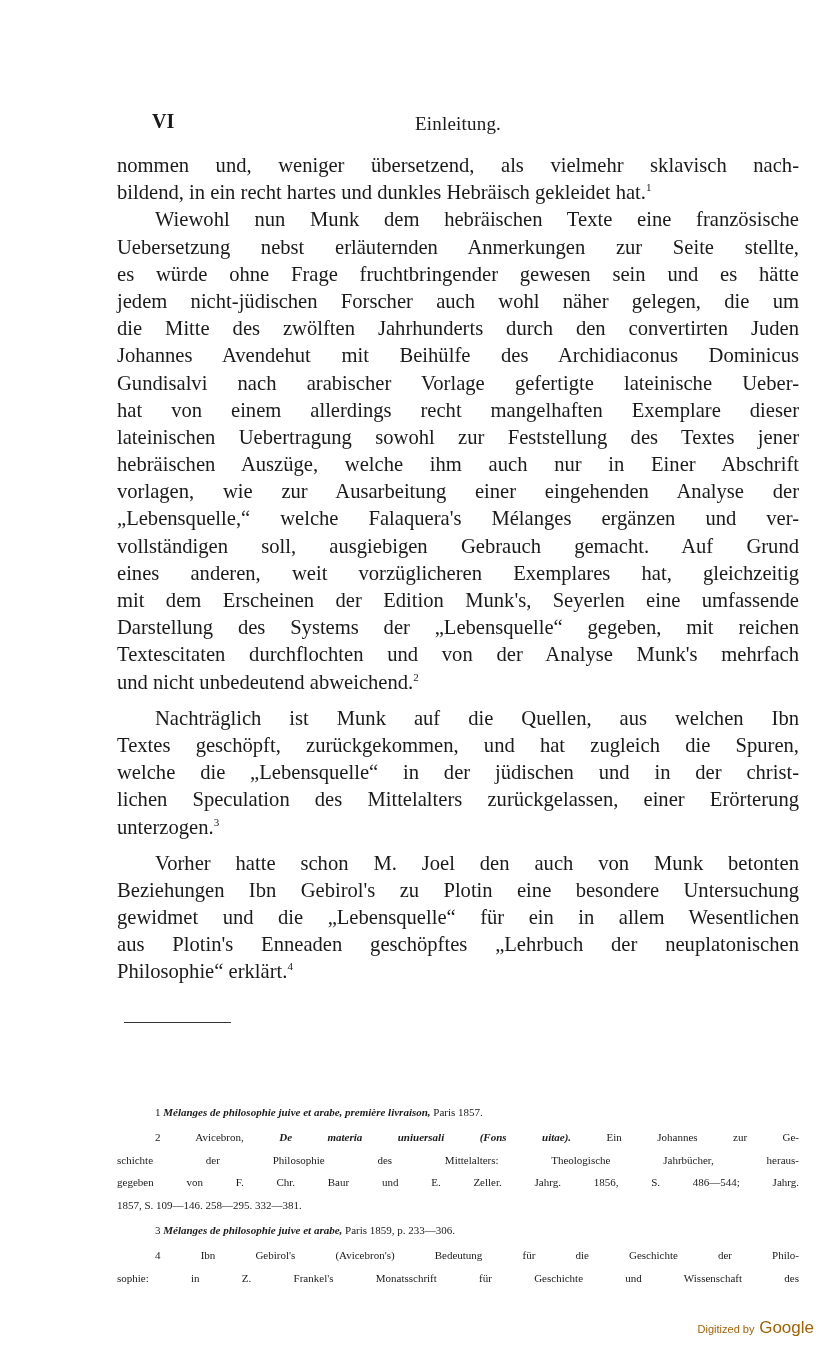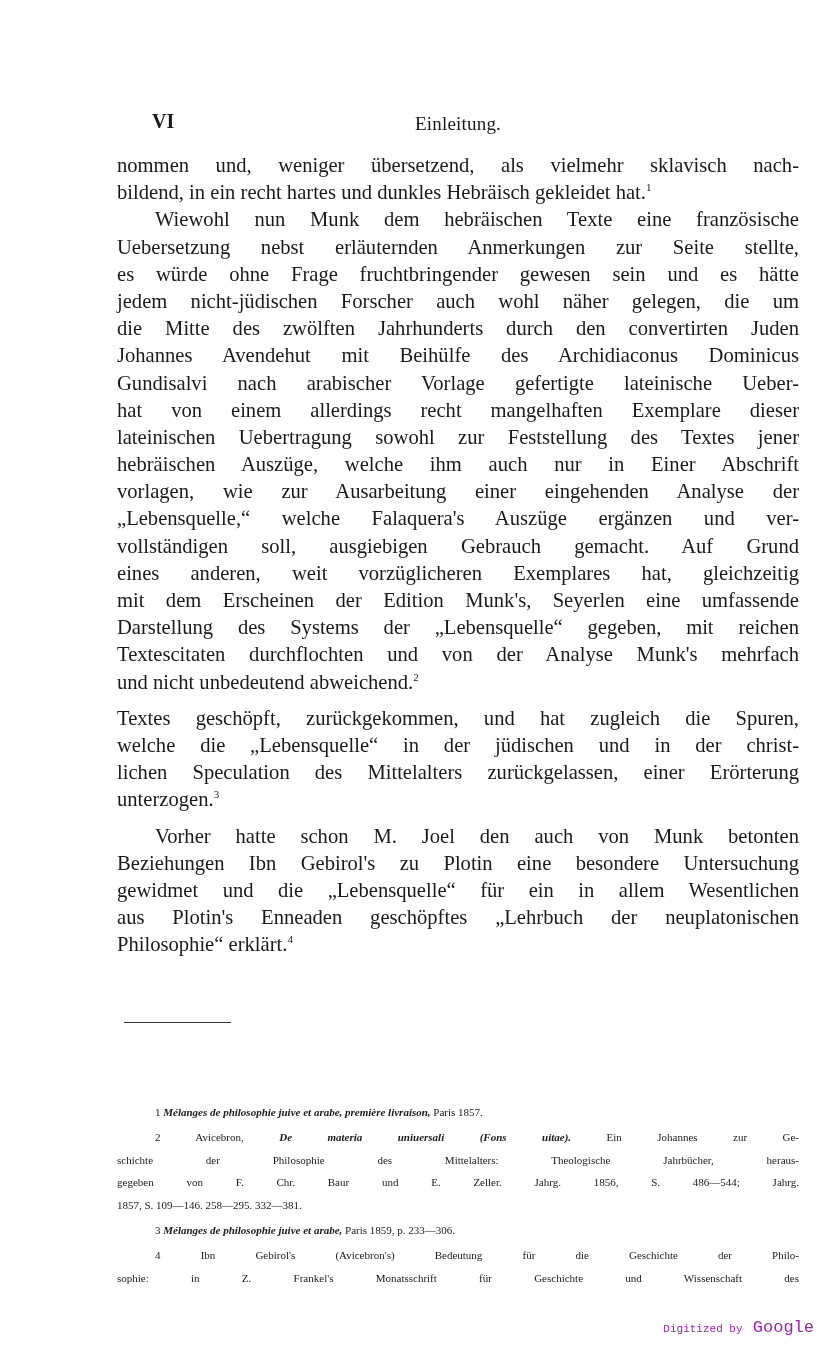--- a/index.html
+++ b/index.html
@@ -18,21 +18,21 @@
     .indent { padding-left: 38px; }
     .pgap { height: 9px; }
     sup { font-size: 11px; vertical-align: 8px; line-height: 0; }
     .rule { position: absolute; top: 1022px; left: 124px; width: 107px; height: 0; border-top: 1.5px solid #333; }
     .footnotes { position: absolute; top: 1101px; left: 117px; width: 682px; font-size: 11px; line-height: 22.4px; }
     .fn-line { display: block; white-space: nowrap; text-align: justify; text-align-last: justify; height: 22.4px; }
     .fn-line.last { text-align-last: left; }
     .fn-indent { padding-left: 38px; }
     .fn-gap { height: 3px; }
     i { font-style: italic; font-weight: bold; }
-    .watermark { position: absolute; right: 20px; top: 1318px; font-size: 17px; color: #a21caf; font-family: Liberation Mono, monospace; text-align: center; }
+    .watermark { position: absolute; right: 20px; top: 1318px; font-size: 17px; color: #a16207; font-family: Liberation Sans, sans-serif; text-align: center; }
     .watermark .small { font-size: 11px; }
   </style>
 </head>
 <body>
 
 <div class="page">
 
   <div class="header">
     <span class="page-num">VI</span>
     <div class="running-head">Einleitung.</div>
@@ -48,30 +48,31 @@
         <span class="line"><span>Uebersetzung nebst erläuternden Anmerkungen zur Seite stellte,</span></span>
         <span class="line"><span>es würde ohne Frage fruchtbringender gewesen sein und es hätte</span></span>
         <span class="line"><span>jedem nicht-jüdischen Forscher auch wohl näher gelegen, die um</span></span>
         <span class="line"><span>die Mitte des zwölften Jahrhunderts durch den convertirten Juden</span></span>
         <span class="line"><span>Johannes Avendehut mit Beihülfe des Archidiaconus Dominicus</span></span>
         <span class="line"><span>Gundisalvi nach arabischer Vorlage gefertigte lateinische Ueber-</span></span>
         <span class="line"><span>hat von einem allerdings recht mangelhaften Exemplare dieser</span></span>
         <span class="line"><span>lateinischen Uebertragung sowohl zur Feststellung des Textes jener</span></span>
         <span class="line"><span>hebräischen Auszüge, welche ihm auch nur in Einer Abschrift</span></span>
         <span class="line"><span>vorlagen, wie zur Ausarbeitung einer eingehenden Analyse der</span></span>
-        <span class="line"><span>„Lebensquelle,“ welche Falaquera's Auszüge ergänzen und ver-</span></span>
+        <span class="line"><span>„Lebensquelle,“ welche Falaquera's Mélanges ergänzen und ver-</span></span>
         <span class="line"><span>vollständigen soll, ausgiebigen Gebrauch gemacht.  Auf Grund</span></span>
         <span class="line"><span>eines anderen, weit vorzüglicheren Exemplares hat, gleichzeitig</span></span>
         <span class="line"><span>mit dem Erscheinen der Edition Munk's, Seyerlen eine umfassende</span></span>
         <span class="line"><span>Darstellung des Systems der „Lebensquelle“ gegeben, mit reichen</span></span>
         <span class="line"><span>Textescitaten durchflochten und von der Analyse Munk's mehrfach</span></span>
         <span class="line last"><span>und nicht unbedeutend abweichend.</span><sup>2</sup></span>
       </div>
       <div class="pgap"></div>
       <div>
+        <span class="line indent"><span>Nachträglich ist Munk auf die Quellen, aus welchen Ibn</span></span>
         <span class="line"><span>Textes geschöpft, zurückgekommen, und hat zugleich die Spuren,</span></span>
         <span class="line"><span>welche die „Lebensquelle“ in der jüdischen und in der christ-</span></span>
         <span class="line"><span>lichen Speculation des Mittelalters zurückgelassen, einer Erörterung</span></span>
         <span class="line last"><span>unterzogen.</span><sup>3</sup></span>
       </div>
       <div class="pgap"></div>
       <div>
         <span class="line indent"><span>Vorher hatte schon M. Joel den auch von Munk betonten</span></span>
         <span class="line"><span>Beziehungen Ibn Gebirol's zu Plotin eine besondere Untersuchung</span></span>
         <span class="line"><span>gewidmet und die „Lebensquelle“ für ein in allem Wesentlichen</span></span>

